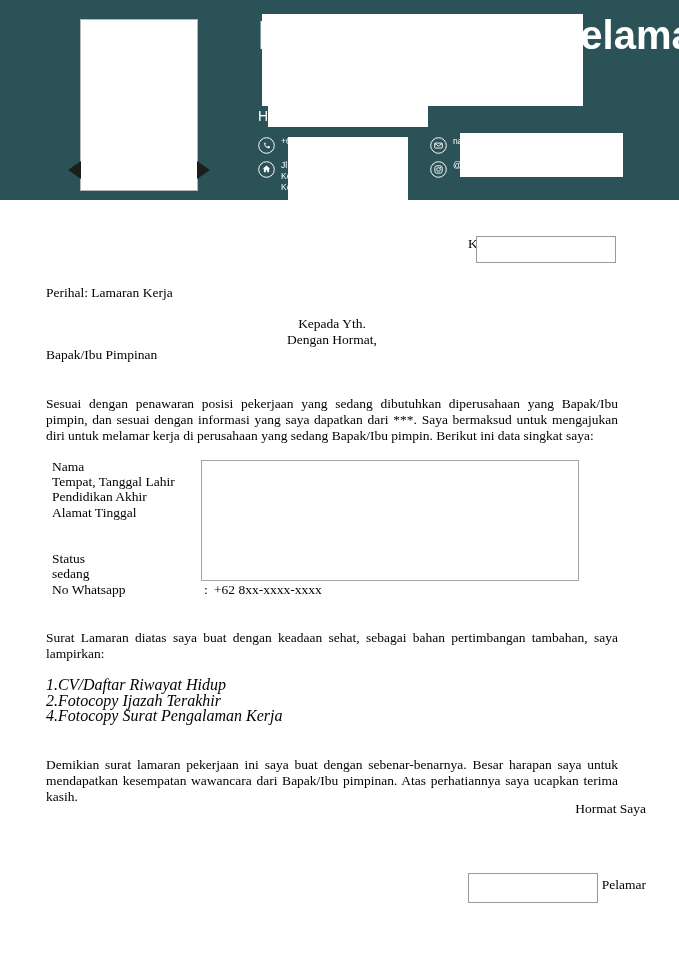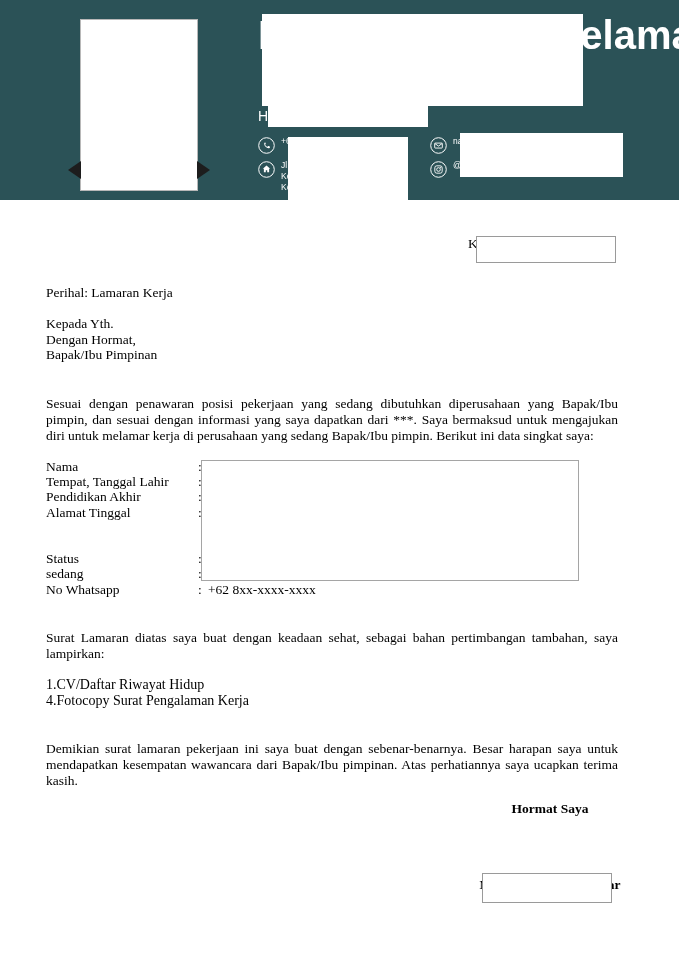--- a/index.html
+++ b/index.html
@@ -215,36 +215,37 @@
     line-height: 15.8px;
   }
   .p {
     margin: 0 0 15px 0;
   }
   .p.justify {
     text-align: justify;
     text-justify: inter-word;
     margin-top: 33px;
   }
-  .p.tight { margin-bottom: 0; }
+  .p.tight { margin-bottom: 0; text-align: center; }
 
   
   .data-table {
     position: relative;
     margin: 0 0 14px 0;
     width: 572px;
   }
   .drow {
     display: flex;
     line-height: 15.4px;
     font-size: 13.5px;
   }
   .dlabel {
     flex: 0 0 auto;
     width: 152px;
+    margin-left: 6px;
   }
   .dcolon {
     flex: 0 0 auto;
     width: 10px;
   }
   .dvalue {
     flex: 1 1 auto;
     white-space: nowrap;
     overflow: hidden;
   }
@@ -258,31 +259,31 @@
     background: #ffffff;
     border: 1px solid #a5a5a5;
     box-sizing: border-box;
   }
 
   .attach-list {
     margin: 0 0 15px 0;
   }
   .attach-item {
     line-height: 15.8px;
-    font-size: 14px;
+    font-size: 16px;
+    font-style: italic;
   }
 
   
   .sign-area {
     position: absolute;
-    left: 440px;
+    left: 426px;
     top: 600px;
     width: 220px;
-    text-align: center;
-    font-weight: bold;
+    text-align: right;
   }
   .sign-title {
     font-size: 13.5px;
     line-height: 18px;
   }
   .sign-name-wrap {
     position: relative;
     margin-top: 58px;
     height: 30px;
   }
@@ -450,20 +451,21 @@
         <span class="dvalue">+62 8xx-xxxx-xxxx</span>
       </div>
 
       <div class="redact-data"></div>
     </div>
 
     <div class="p justify">Surat Lamaran diatas saya buat dengan keadaan sehat, sebagai bahan pertimbangan tambahan, saya lampirkan:</div>
 
     <div class="attach-list">
       <div class="attach-item">1.CV/Daftar Riwayat Hidup</div>
+      <div class="attach-item">2.Fotocopy Ijazah Terakhir</div>
       <div class="attach-item">4.Fotocopy Surat Pengalaman Kerja</div>
     </div>
 
     <div class="p justify">Demikian surat lamaran pekerjaan ini saya buat dengan sebenar-benarnya. Besar harapan saya untuk mendapatkan kesempatan wawancara dari Bapak/Ibu pimpinan. Atas perhatiannya saya ucapkan terima kasih.</div>
 
   </div>
 
   <div class="sign-area">
     <div class="sign-title">Hormat Saya</div>
     <div class="sign-name-wrap">

